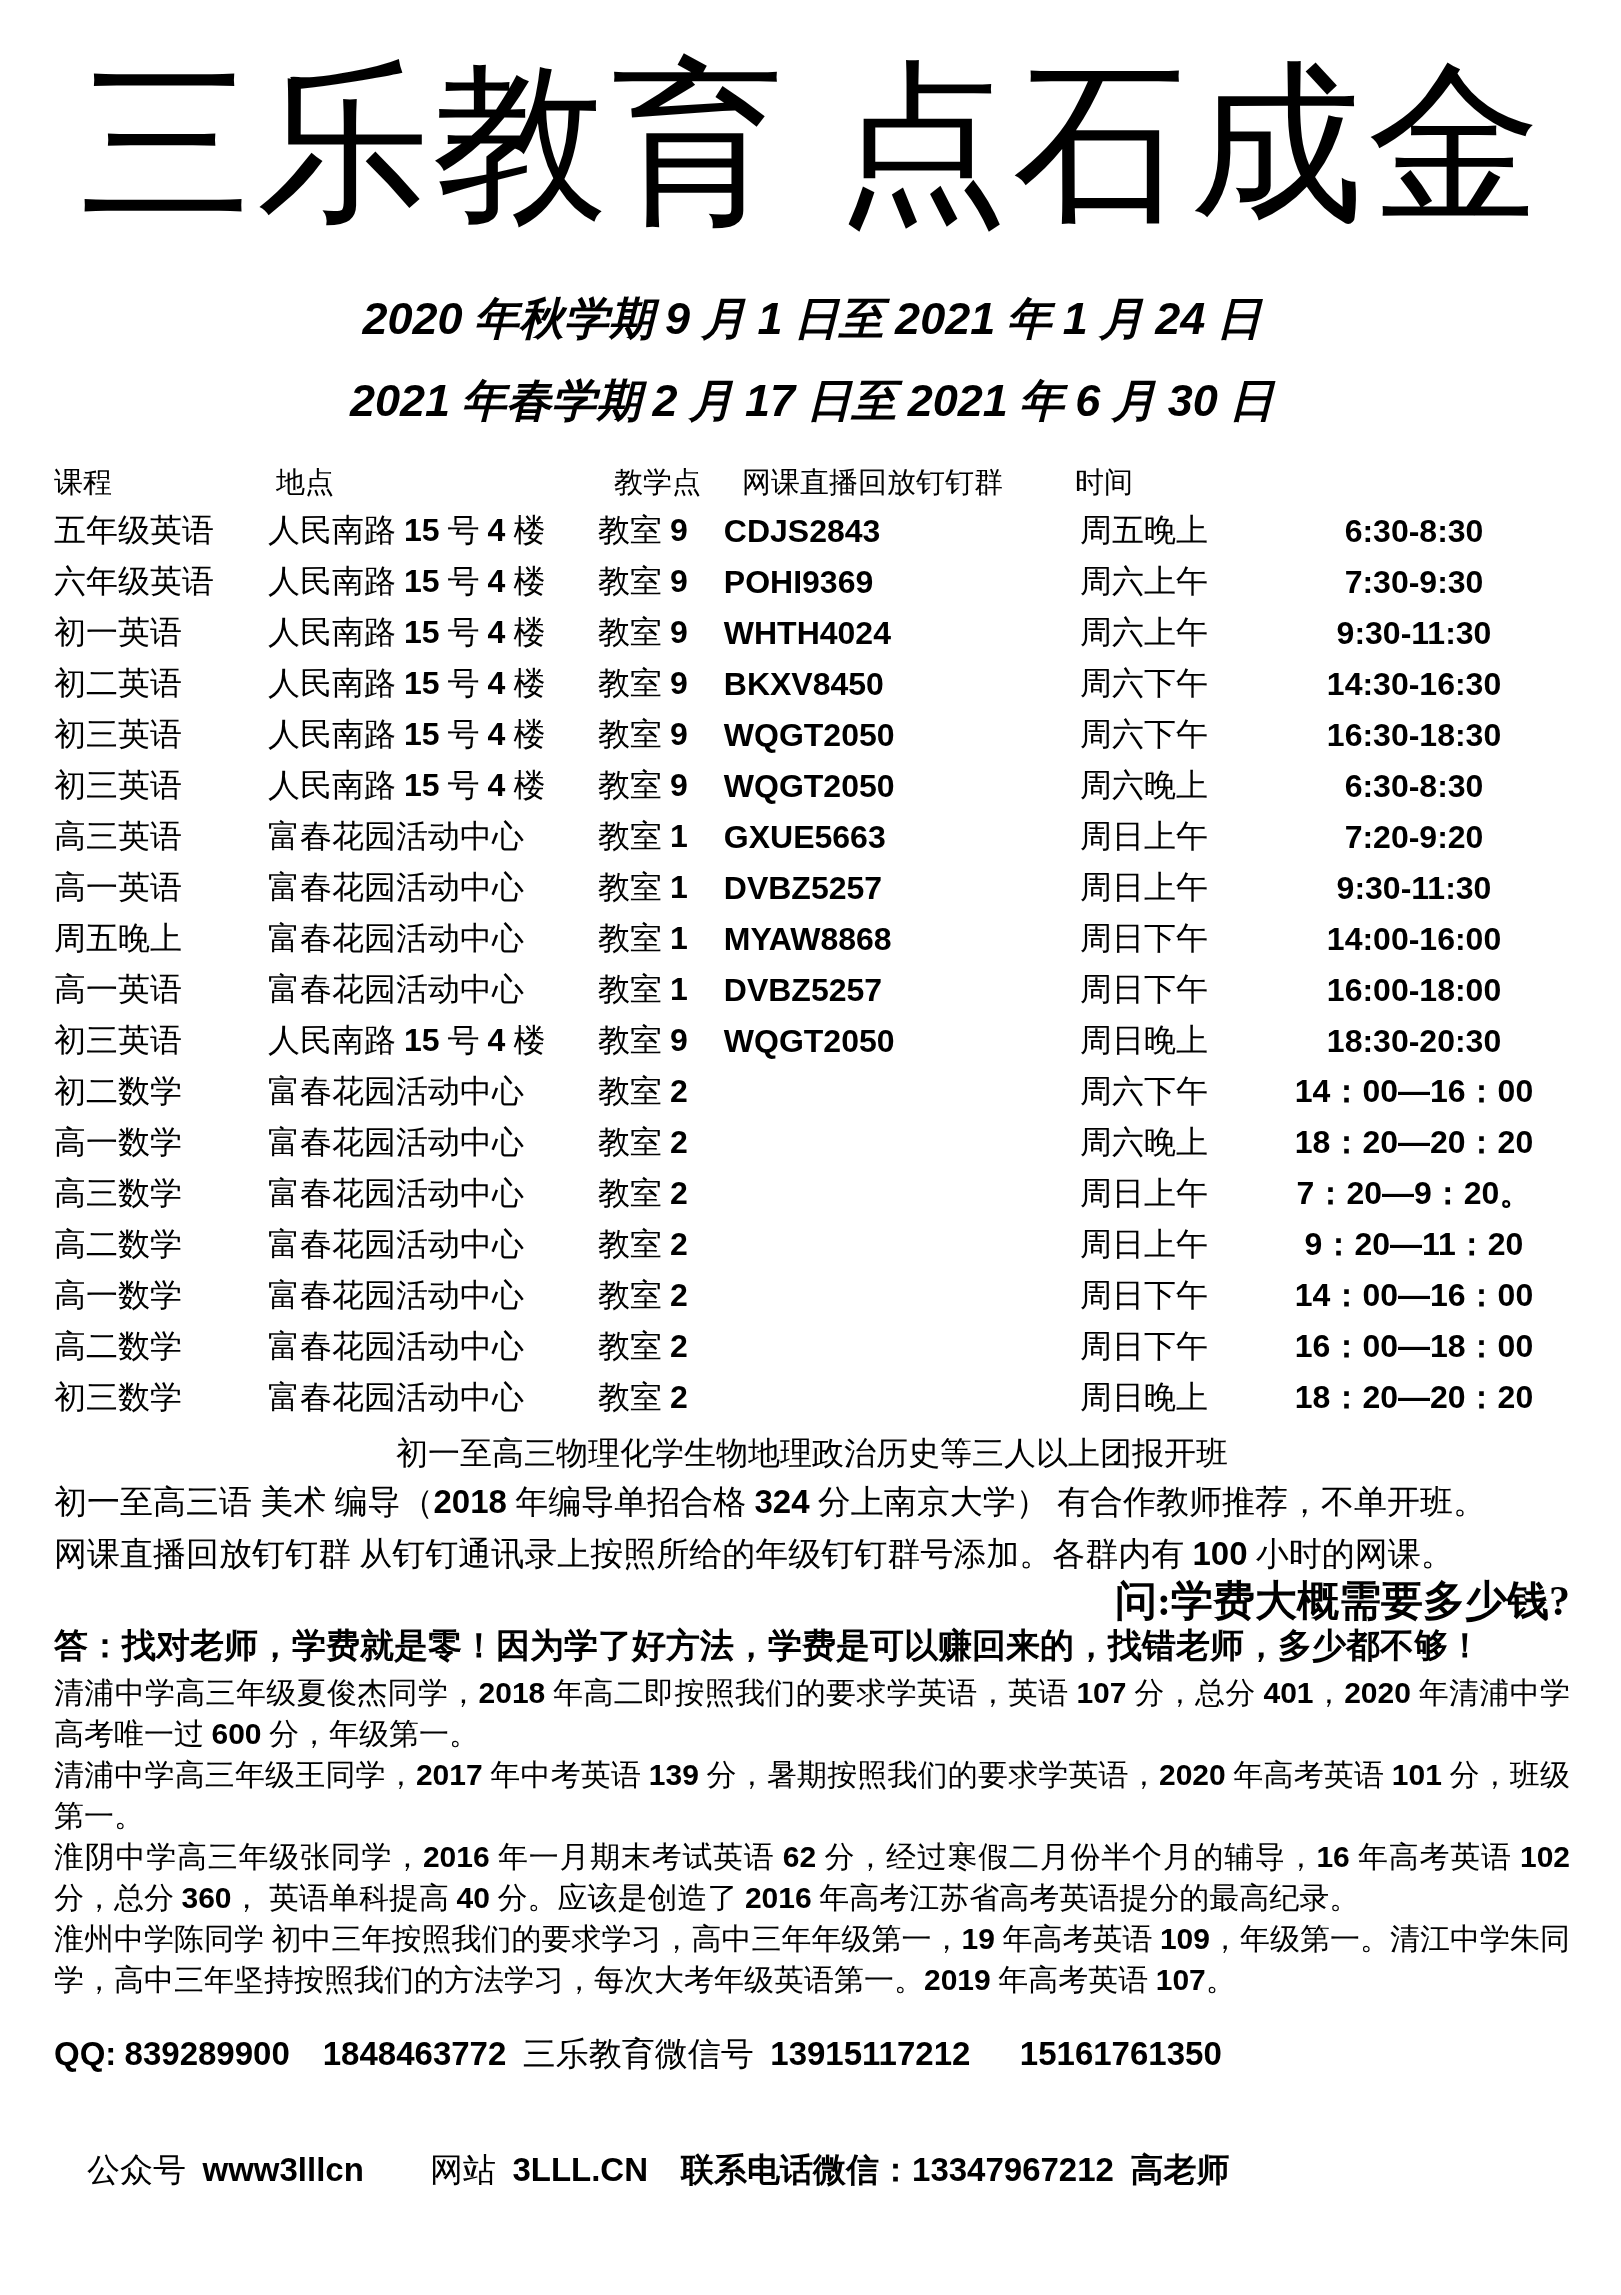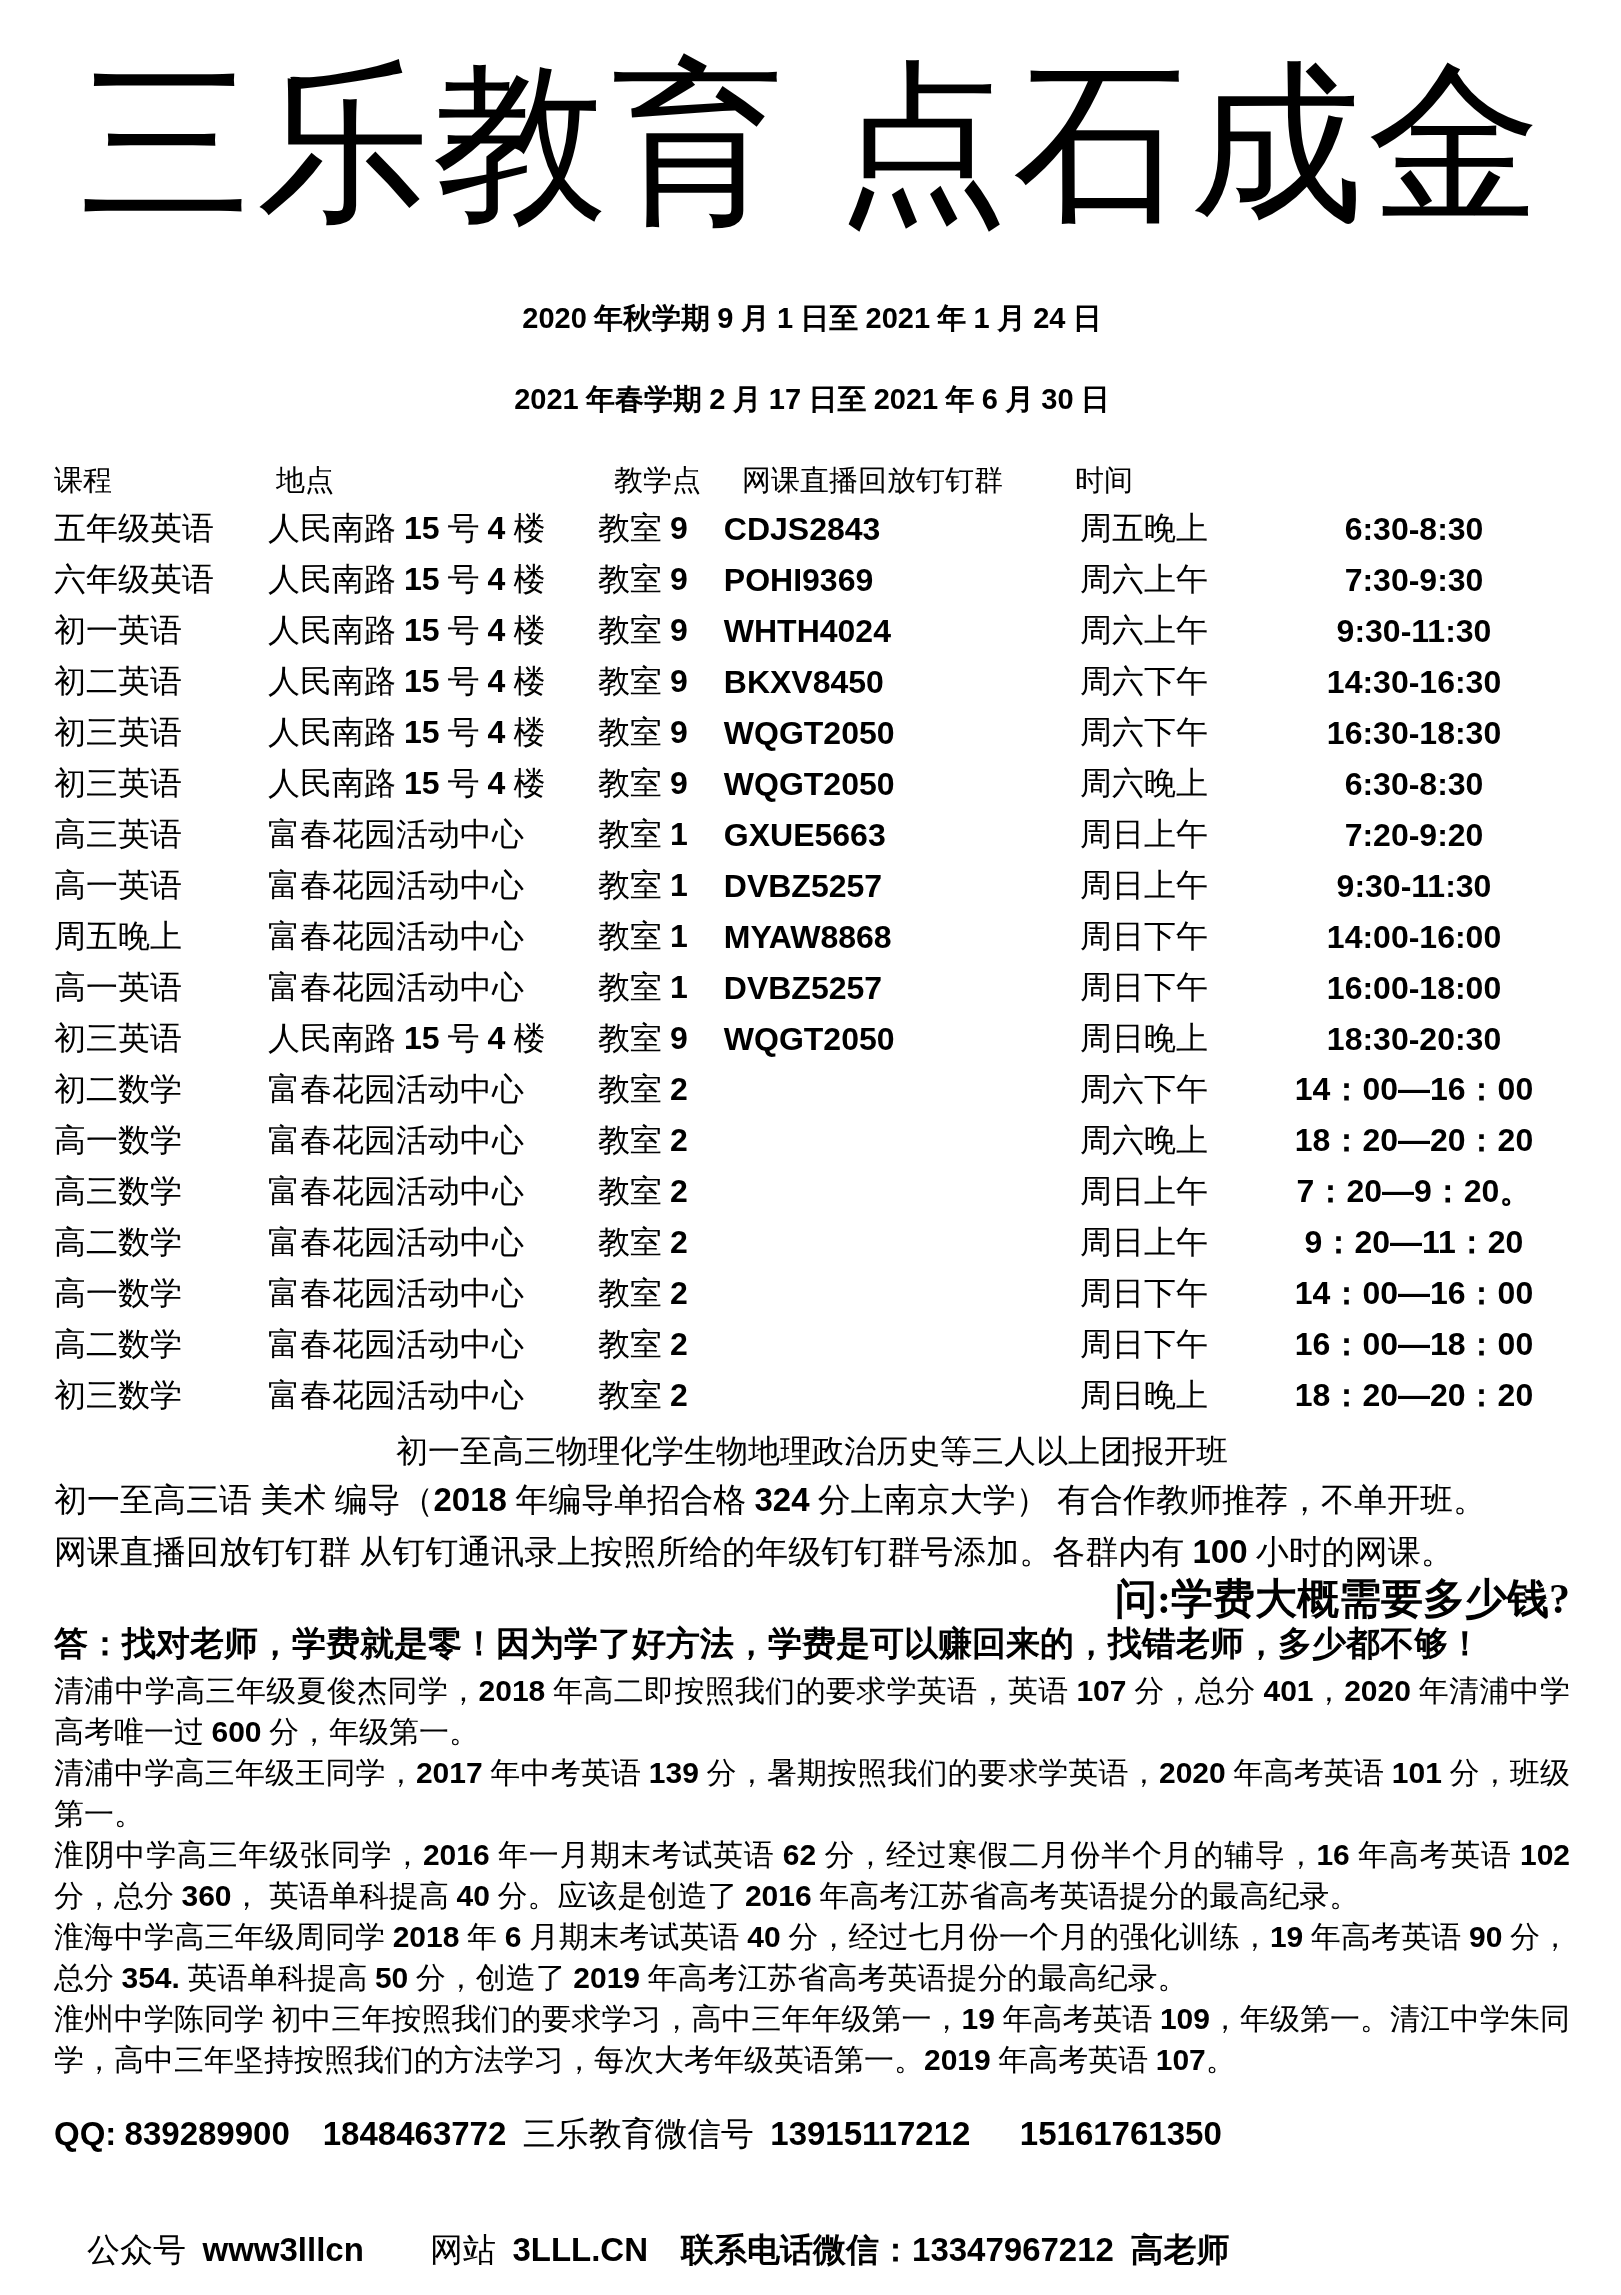--- a/index.html
+++ b/index.html
@@ -23,24 +23,25 @@
     text-align:center;
     font-size:173px;
     line-height:1.42;
     letter-spacing:4.3px;
     white-space:nowrap;
     font-weight:normal;
   }
   
   .dates { margin-top:10px; text-align:center; }
   .date-line {
-    font-size:29px;
+    font-size:45px;
     font-weight:bold;
     line-height:81px;
     white-space:pre-wrap;
+    font-style:italic;
   }
   
   .schedule { margin-top:19px; }
   .hrow, .row {
     display:grid;
     grid-template-columns:214px 330px 120px 312px 228px auto;
     align-items:center;
   }
   .hrow { height:45px; font-size:29px;gap:8px; }
   .row { height:51px; }
@@ -270,21 +271,20 @@
   <div class="note-line">初一至高三语 美术 编导（<span class="num">2018</span> 年编导单招合格 <span class="num">324</span> 分上南京大学） 有合作教师推荐，不单开班。</div>
   <div class="note-line">网课直播回放钉钉群 从钉钉通讯录上按照所给的年级钉钉群号添加。各群内有 <span class="num">100</span> 小时的网课。</div>
 
   <div class="q-line">问:学费大概需要多少钱?</div>
   <div class="a-line">答：找对老师，学费就是零！因为学了好方法，学费是可以赚回来的，找错老师，多少都不够！</div>
 
   <div class="testimonials">
     <p class="testimonial">清浦中学高三年级夏俊杰同学，<span class="num">2018</span> 年高二即按照我们的要求学英语，英语 <span class="num">107</span> 分，总分 <span class="num">401</span>，<span class="num">2020</span> 年清浦中学高考唯一过 <span class="num">600</span> 分，年级第一。</p>
     <p class="testimonial">清浦中学高三年级王同学，<span class="num">2017</span> 年中考英语 <span class="num">139</span> 分，暑期按照我们的要求学英语，<span class="num">2020</span> 年高考英语 <span class="num">101</span> 分，班级第一。</p>
     <p class="testimonial">淮阴中学高三年级张同学，<span class="num">2016</span> 年一月期末考试英语 <span class="num">62</span> 分，经过寒假二月份半个月的辅导，<span class="num">16</span> 年高考英语 <span class="num">102</span> 分，总分 <span class="num">360</span>，  英语单科提高 <span class="num">40</span> 分。应该是创造了 <span class="num">2016</span> 年高考江苏省高考英语提分的最高纪录。</p>
-    <p class="testimonial">淮海中学高三年级周同学 <span class="num">2018</span> 年 <span class="num">6</span> 月期末考试英语 <span class="num">40</span> 分，经过七月份一个月的强化训练，<span class="num">19</span> 年高考英语 <span class="num">90</span> 分，  总分 <span class="num">354.</span>  英语单科提高 <span class="num">50</span> 分，创造了 <span class="num">2019</span> 年高考江苏省高考英语提分的最高纪录。</p>
     <p class="testimonial">淮州中学陈同学 初中三年按照我们的要求学习，高中三年年级第一，<span class="num">19</span> 年高考英语 <span class="num">109</span>，年级第一。清江中学朱同学，高中三年坚持按照我们的方法学习，每次大考年级英语第一。<span class="num">2019</span> 年高考英语 <span class="num">107</span>。</p>
   </div>
 
   <div class="contact-line qq-line"><span class="num">QQ:</span> <span class="num">839289900</span>    <span class="num">1848463772</span>  三乐教育微信号  <span class="num">13915117212</span>      <span class="num">15161761350</span></div>
   <div class="contact-line site-line">
     <span>公众号  <span class="num">www3lllcn</span>        网站  <span class="num">3LLL.CN</span>    </span><span class="bold-seg">联系电话微信：<span class="num">13347967212</span>  高老师</span>
   </div>
 
 </div>
 

